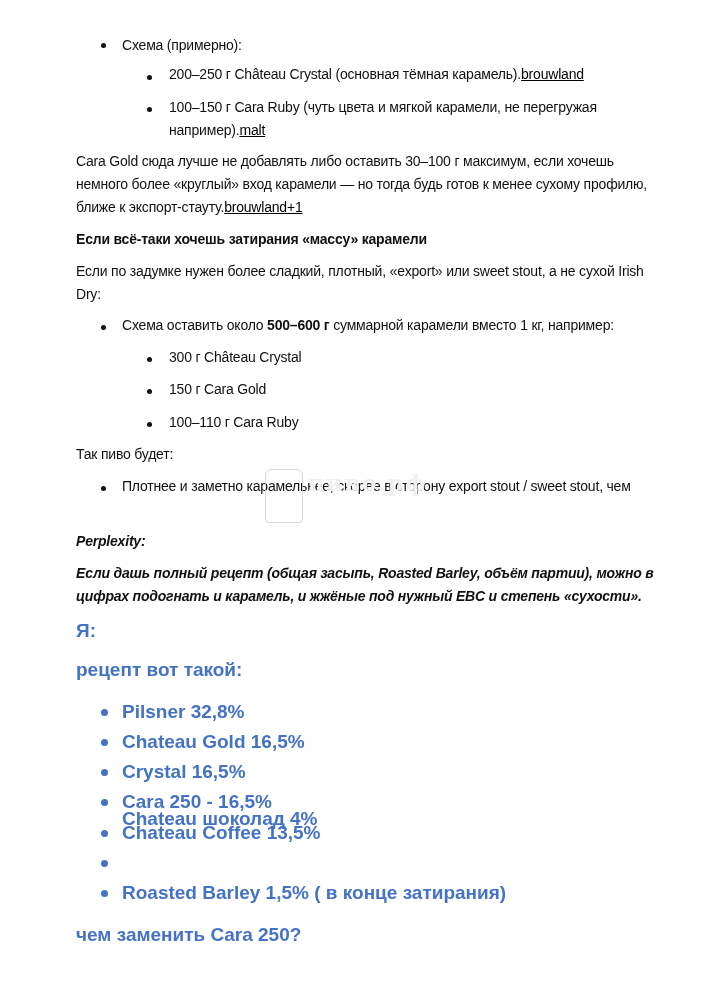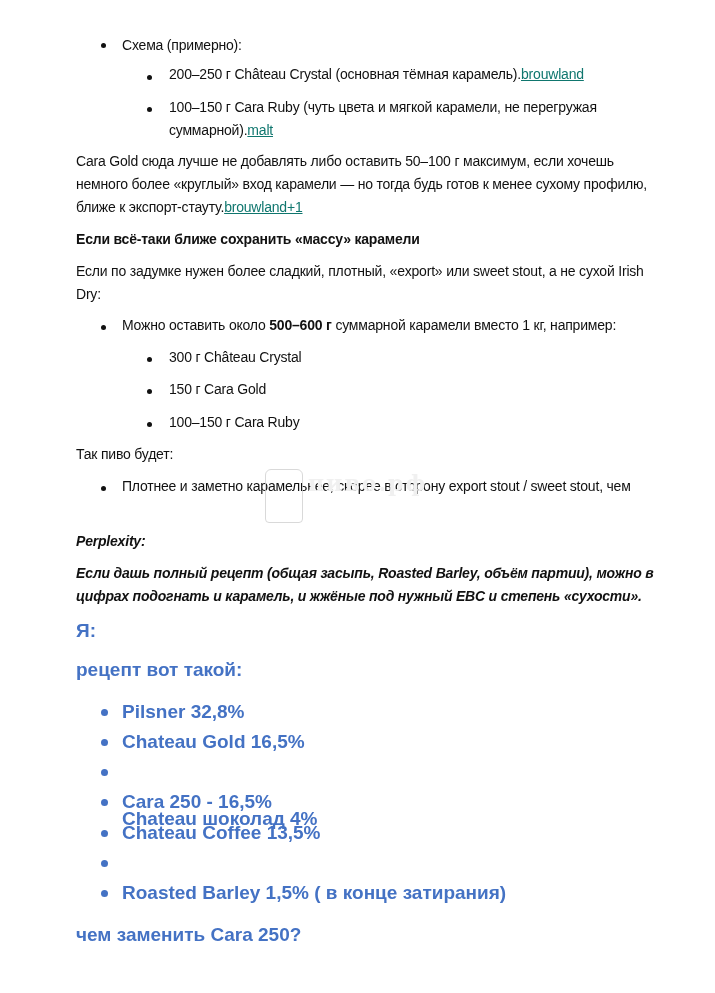--- a/index.html
+++ b/index.html
@@ -5,21 +5,21 @@
   html, body { margin: 0; padding: 0; background: #ffffff; }
   body {
     width: 715px; height: 993px; position: relative; overflow: hidden;
     font-family: "Liberation Sans", "DejaVu Sans", sans-serif;
     color: #111111;
   }
   .page { position: absolute; left: 0; top: 0; width: 715px; height: 993px; }
   .p { position: absolute; left: 76px; width: 610px; font-size: 14px; line-height: 23px; letter-spacing: -0.2px; }
   .b { font-weight: bold; }
   .i { font-style: italic; }
-  a.link { color: #0f766e; text-decoration: underline; }
+  a.link { color: #000000; text-decoration: underline; }
   .bullet-row { position: absolute; font-size: 14px; line-height: 23px; letter-spacing: -0.2px; }
   .dot { position: absolute; width: 5px; height: 5px; border-radius: 50%; background: #111; }
   .blue { color: #4472c4; font-weight: bold; }
   .blue-h { position: absolute; left: 76px; font-size: 19px; line-height: 24px; }
   .blue-li { position: absolute; left: 122px; font-size: 19px; line-height: 24px; }
   .blue-dot { position: absolute; left: 101px; width: 7px; height: 7px; border-radius: 50%; background: #4472c4; }
   .watermark { position: absolute; left: 265px; top: 469px; width: 36px; height: 52px; border: 1px solid #cfcfcf; border-radius: 6px 6px 4px 4px; opacity: 0.8; }
   .watermark-text { position: absolute; left: 308px; top: 470px; font-size: 22px; font-weight: bold; color: #f0f0f0; letter-spacing: 2px; font-family: "DejaVu Serif", serif; }
 </style>
 </head>
@@ -31,47 +31,47 @@
   <div class="bullet-row" style="left:122px; top:34px;">Схема (примерно):</div>
 
   <span class="dot" style="left:147px; top:75px;"></span>
   <div class="bullet-row" style="left:169px; top:63px;">
     <span>200–250 г Château Crystal (основная тёмная карамель).</span><a class="link" href="#">brouwland</a>
   </div>
 
   <span class="dot" style="left:147px; top:107px;"></span>
   <div class="bullet-row" style="left:169px; top:96px; width:500px;">
     <div>100–150 г Cara Ruby (чуть цвета и мягкой карамели, не перегружая</div>
-    <div><span>суммарной).</span><a class="link" href="#">malt</a></div>
+    <div><span>например).</span><a class="link" href="#">malt</a></div>
   </div>
 
   <div class="p" style="top:150px;">
-    <div>Cara Gold сюда лучше не добавлять либо оставить 50–100 г максимум, если хочешь</div>
+    <div>Cara Gold сюда лучше не добавлять либо оставить 30–100 г максимум, если хочешь</div>
     <div>немного более «круглый» вход карамели — но тогда будь готов к менее сухому профилю,</div>
     <div><span>ближе к экспорт-стауту.</span><a class="link" href="#">brouwland+1</a></div>
   </div>
 
-  <div class="p b" style="top:228px;">Если всё-таки ближе сохранить «массу» карамели</div>
+  <div class="p b" style="top:228px;">Если всё-таки хочешь затирания «массу» карамели</div>
 
   <div class="p" style="top:260px;">
     <div>Если по задумке нужен более сладкий, плотный, «export» или sweet stout, а не сухой Irish</div>
     <div>Dry:</div>
   </div>
 
   <span class="dot" style="left:101px; top:325px;"></span>
   <div class="bullet-row" style="left:122px; top:314px;">
-    <span>Можно оставить около </span><b>500–600 г</b><span> суммарной карамели вместо 1 кг, например:</span>
+    <span>Схема оставить около </span><b>500–600 г</b><span> суммарной карамели вместо 1 кг, например:</span>
   </div>
 
   <span class="dot" style="left:147px; top:357px;"></span>
   <div class="bullet-row" style="left:169px; top:346px;">300 г Château Crystal</div>
   <span class="dot" style="left:147px; top:389px;"></span>
   <div class="bullet-row" style="left:169px; top:378px;">150 г Cara Gold</div>
   <span class="dot" style="left:147px; top:422px;"></span>
-  <div class="bullet-row" style="left:169px; top:411px;">100–150 г Cara Ruby</div>
+  <div class="bullet-row" style="left:169px; top:411px;">100–110 г Cara Ruby</div>
 
   <div class="p" style="top:443px;">Так пиво будет:</div>
 
   <span class="dot" style="left:101px; top:486px;"></span>
   <div class="bullet-row" style="left:122px; top:475px; width:560px;">
     <div>Плотнее и заметно карамельнее, скорее в сторону export stout / sweet stout, чем</div>
   </div>
 
   <div class="watermark"></div>
   <div class="watermark-text">пиво.рф</div>
@@ -83,20 +83,21 @@
   <div class="p b i" style="top:530px;">Perplexity:</div>
 
   <div class="blue blue-h" style="top:619px;">Я:</div>
   <div class="blue blue-h" style="top:658px;">рецепт вот такой:</div>
 
   <span class="blue-dot" style="top:709px;"></span>
   <div class="blue blue-li" style="top:700px;">Pilsner 32,8%</div>
   <span class="blue-dot" style="top:739px;"></span>
   <div class="blue blue-li" style="top:730px;">Chateau Gold 16,5%</div>
   <span class="blue-dot" style="top:769px;"></span>
+  <div class="blue blue-li" style="top:760px;">Crystal 16,5%</div>
   <span class="blue-dot" style="top:799px;"></span>
   <div class="blue blue-li" style="top:790px;">Cara 250 - 16,5%</div>
   <span class="blue-dot" style="top:830px;"></span>
   <div class="blue blue-li" style="top:821px;">Chateau Coffee 13,5%</div>
   <span class="blue-dot" style="top:860px;"></span>
   <div class="blue blue-li" style="top:807px;">Chateau шоколад 4%</div>
   <span class="blue-dot" style="top:890px;"></span>
   <div class="blue blue-li" style="top:881px;">Roasted Barley 1,5% ( в конце затирания)</div>
 
   <div class="blue blue-h" style="top:923px;">чем заменить Cara 250?</div>

